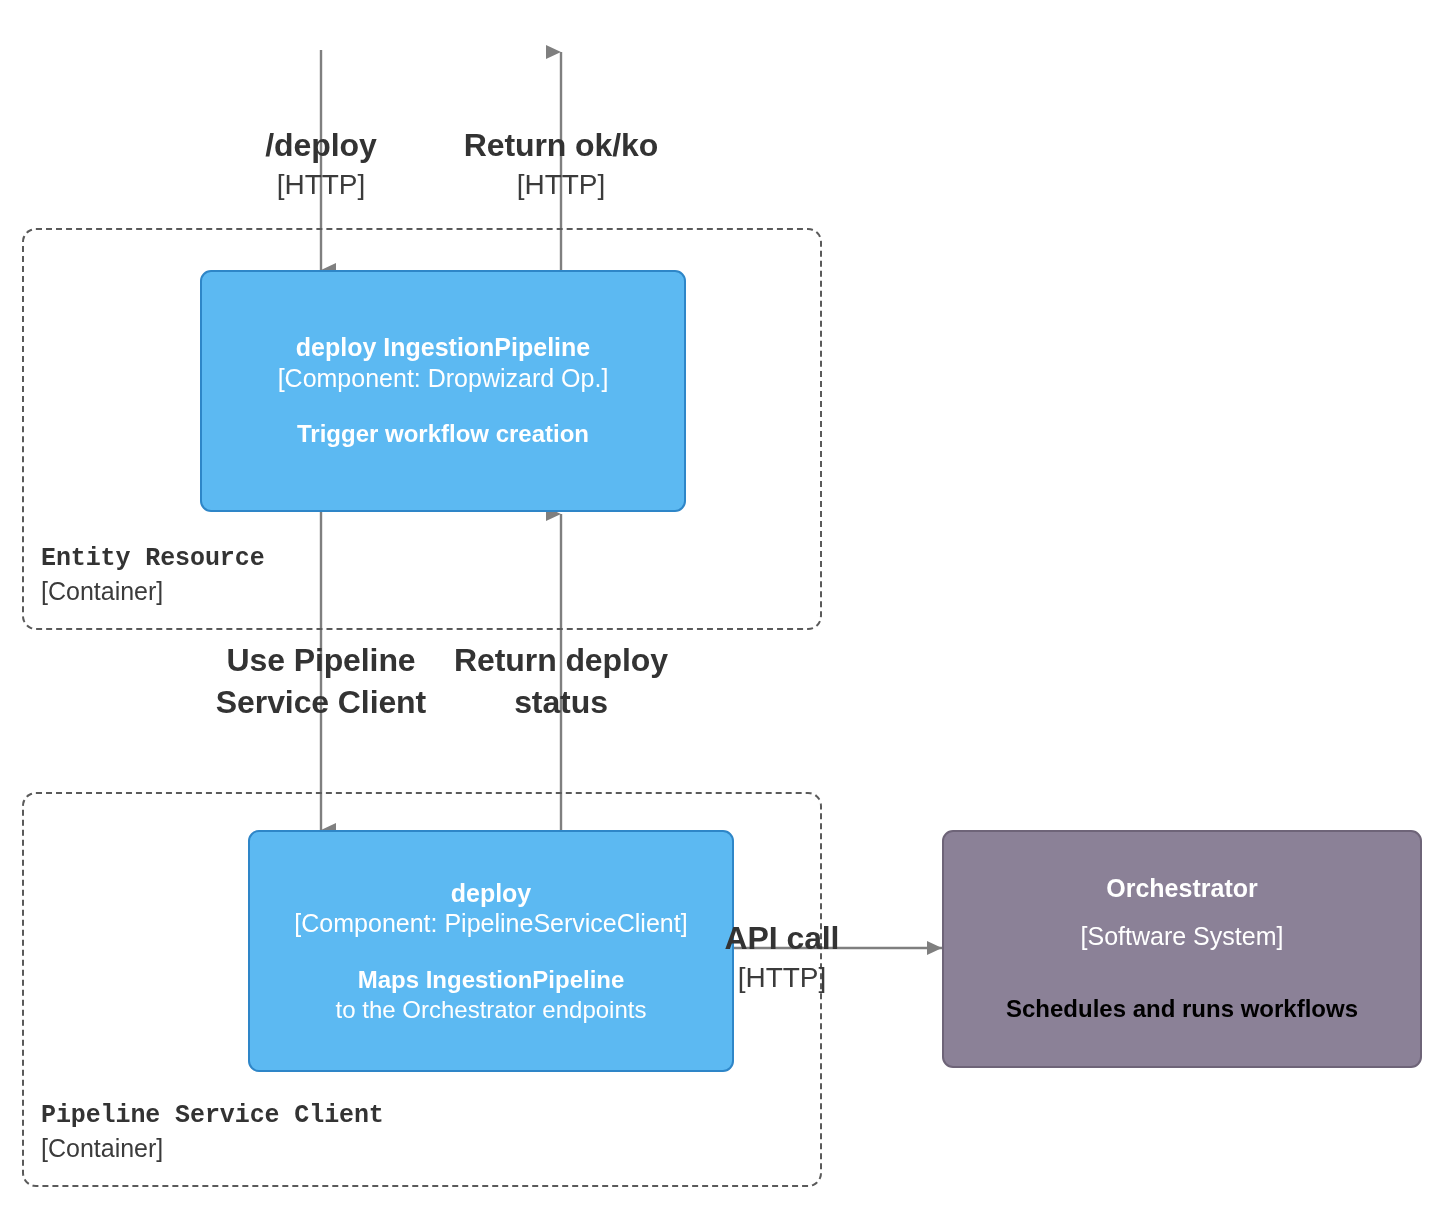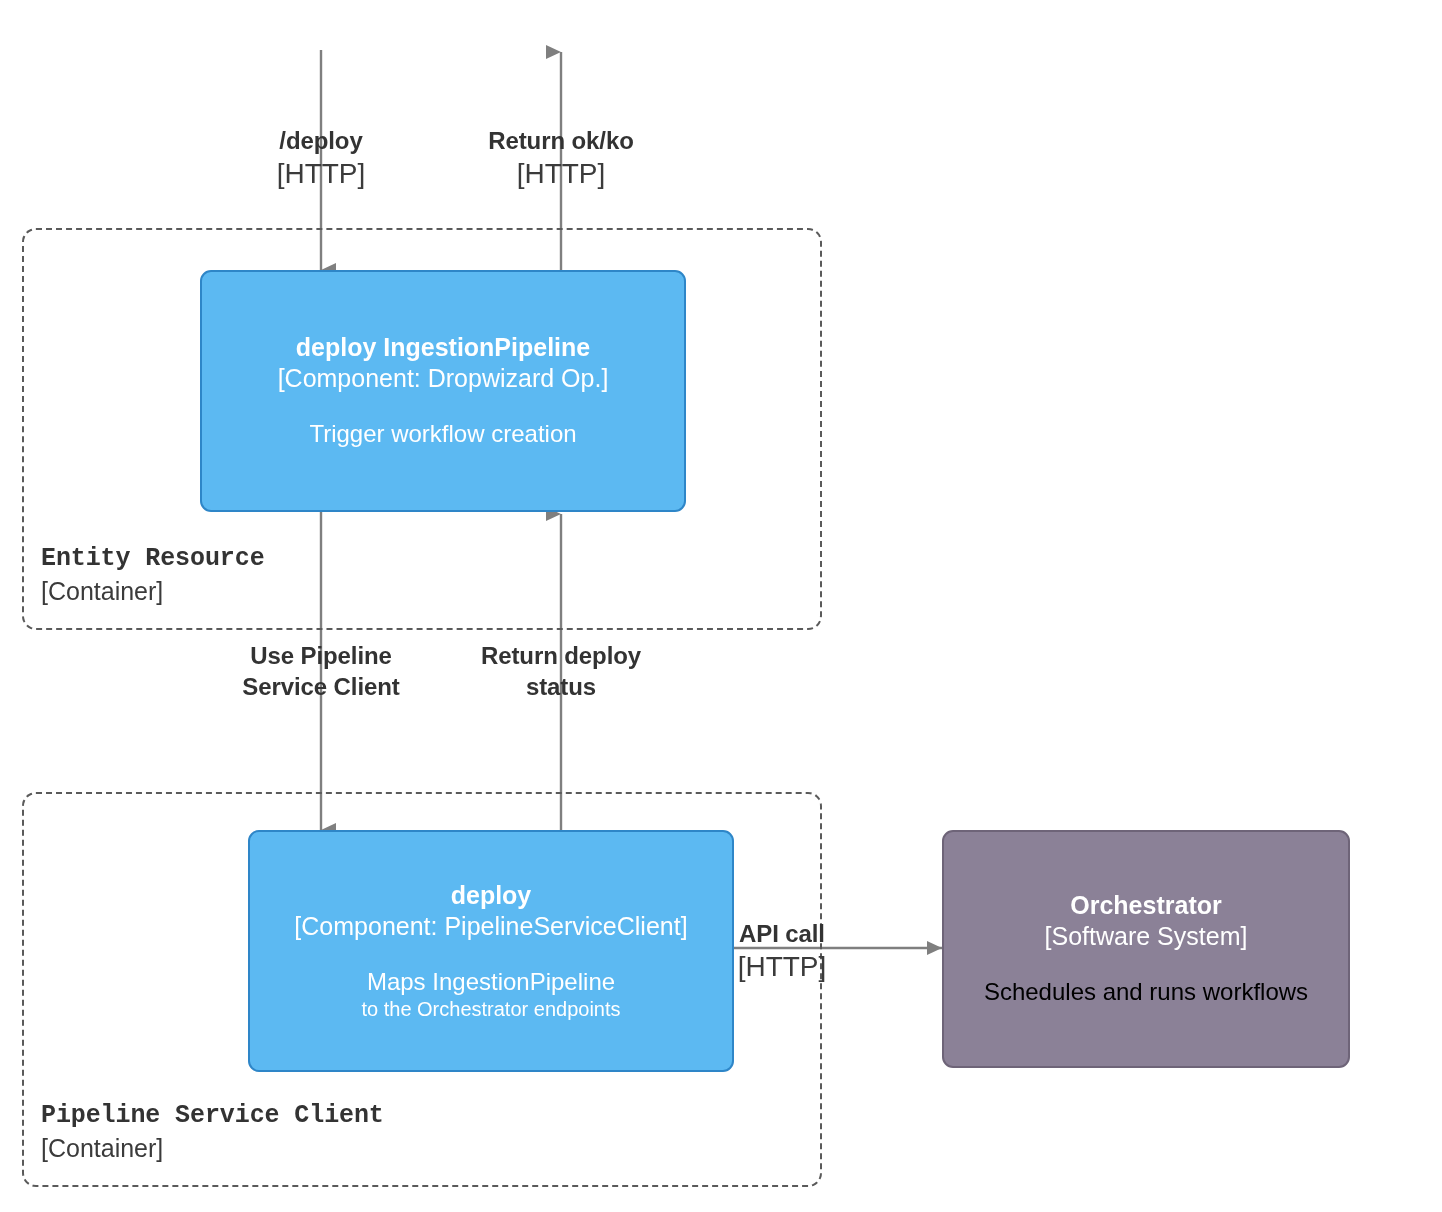--- a/index.html
+++ b/index.html
@@ -72,21 +72,21 @@
     line-height: 1.22;
     display: block;
   }
   .node .n-tech {
     font-weight: normal;
     font-size: 25px;
     line-height: 1.22;
     display: block;
   }
   .node .n-desc {
-    font-weight: normal;
+    font-weight: bold;
     font-size: 24px;
     line-height: 1.26;
     display: block;
     margin-top: 26px;
   }
   .node.component {
     background: #5CB9F2;
     border: 2px solid #2E86C8;
   }
   .node.system {
@@ -99,21 +99,21 @@
   
   .edge-label {
     position: absolute;
     text-align: center;
     line-height: 1.3;
     color: #333333;
     white-space: nowrap;
   }
   .edge-label .el-text {
     font-weight: bold;
-    font-size: 24px;
+    font-size: 32px;
     display: block;
     letter-spacing: -0.1px;
   }
   .edge-label .el-tech {
     font-weight: normal;
     font-size: 28px;
     display: block;
     color: #3b3b3b;
   }
 </style>
@@ -171,24 +171,24 @@
   <div class="node component" style="left:200px; top:270px; width:486px; height:242px;">
     <span class="n-title">deploy IngestionPipeline</span>
     <span class="n-tech">[Component: Dropwizard Op.]</span>
     <span class="n-desc">Trigger workflow creation</span>
   </div>
 
   <div class="node component" style="left:200px; top:830px; width:486px; height:242px;margin-left:48px;">
     <span class="n-title">deploy</span>
     <span class="n-tech">[Component: PipelineServiceClient]</span>
     <span class="n-desc">Maps IngestionPipeline</span>
-    <span class="n-tech" style="font-size:20px;">to the Orchestrator endpoints</span>
-  </div>
-
-  <div class="node system" style="left:942px; top:830px; width:408px; height:238px;">
+    <span class="n-tech" style="font-size:24px;">to the Orchestrator endpoints</span>
+  </div>
+
+  <div class="node system" style="left:942px; top:830px; width:480px; height:238px;gap:17px;">
     <span class="n-title">Orchestrator</span>
     <span class="n-tech">[Software System]</span>
     <span class="n-desc">Schedules and runs workflows</span>
   </div>
 
   <div class="edge-label" style="left:201px; top:125px; width:240px;">
     <span class="el-text">/deploy</span>
     <span class="el-tech">[HTTP]</span>
   </div>
 

